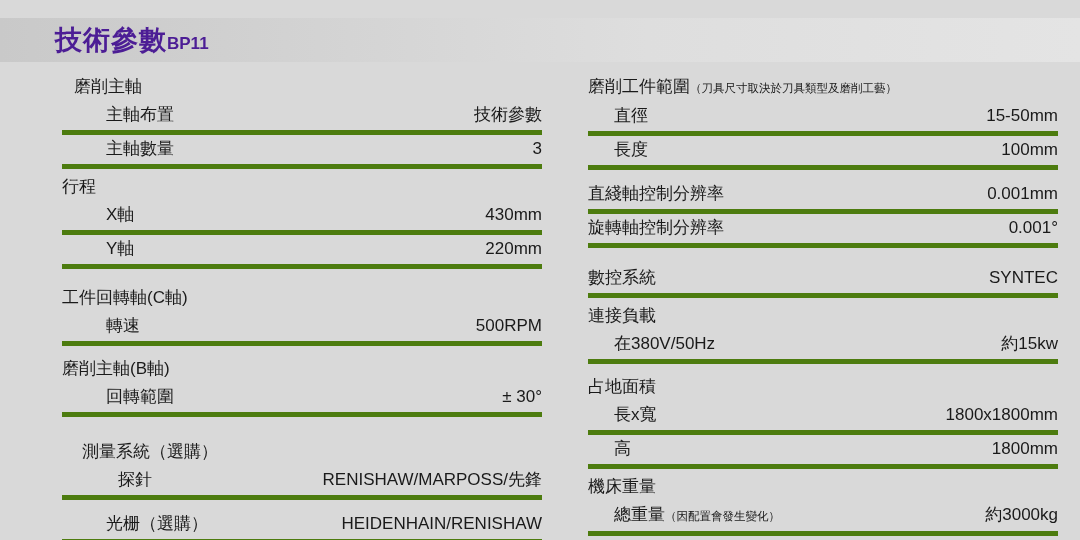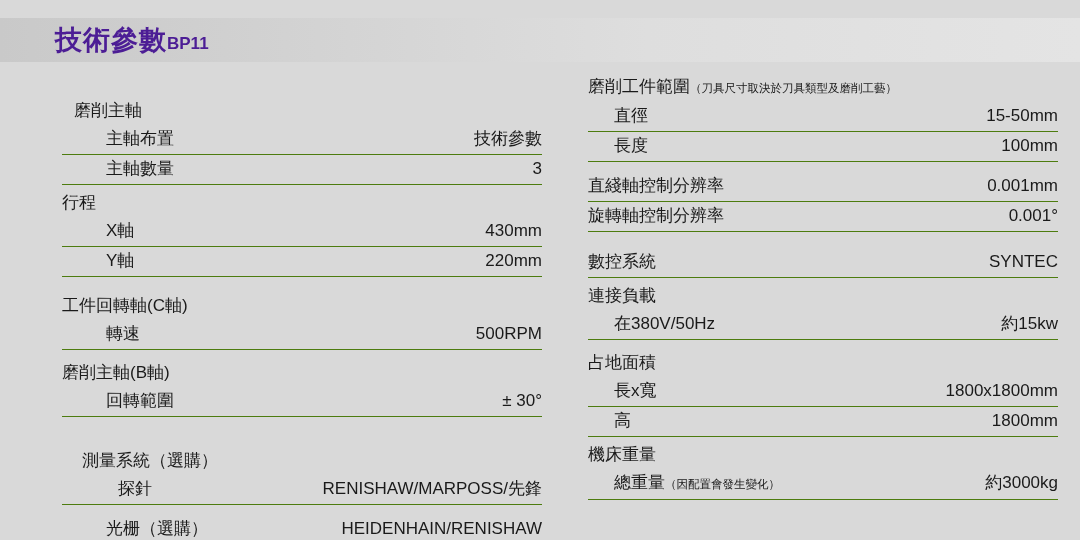--- a/index.html
+++ b/index.html
@@ -56,31 +56,31 @@
   .col-right { left: 548px; width: 470px; margin-left: 40px; }
 
   
   .group-head {
     font-size: 17px;
     color: #1a1a1a;
     padding: 3px 0 4px 0;
     line-height: 20px;
     white-space: nowrap;
   }
-  .group-head.indent-1 { padding-left: 12px; margin-top: 24px; }
-  .group-head.indent-2 { padding-left: 20px; margin-top: 9px; }
+  .group-head.indent-1 { padding-left: 12px; }
+  .group-head.indent-2 { padding-left: 20px; }
 
   .row {
     display: flex;
     justify-content: space-between;
     align-items: baseline;
     font-size: 17px;
     line-height: 22px;
     padding: 3px 0 4px 0;
-    border-bottom: 1px solid #4d7c0f;
+    border-bottom: 5px solid #4d7c0f;
     white-space: nowrap;
   }
   .row .label { padding-left: 0; }
   .row.ind-1 .label { padding-left: 26px; }
   .row.ind-2 .label { padding-left: 44px; }
   .row.ind-3 .label { padding-left: 56px; }
   .row .value { text-align: right; }
   .row .value.bold { font-weight: normal; }
   .note {
     font-size: 11.5px;

